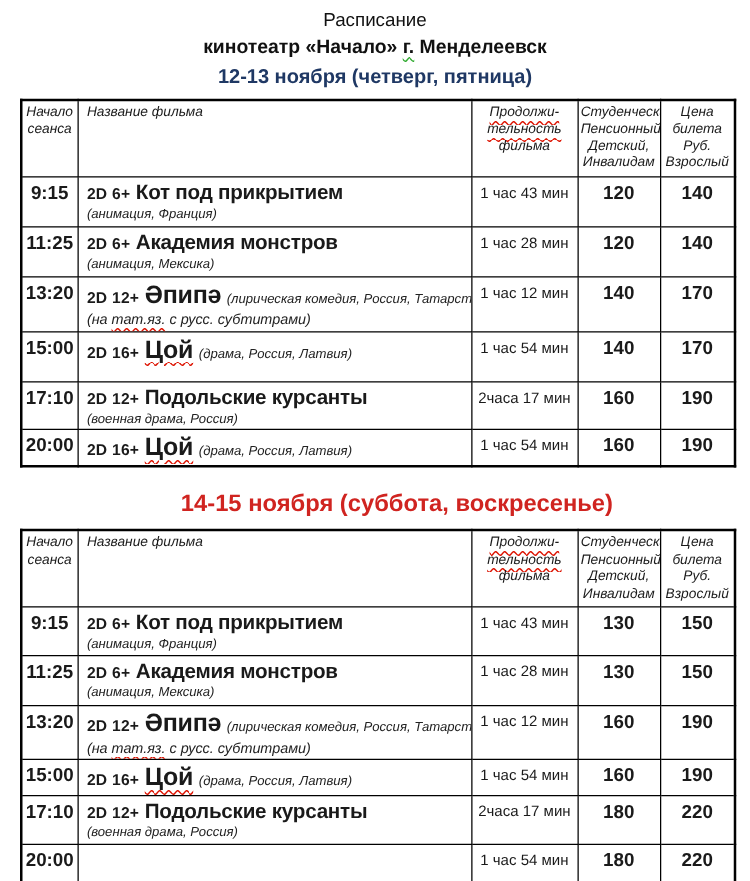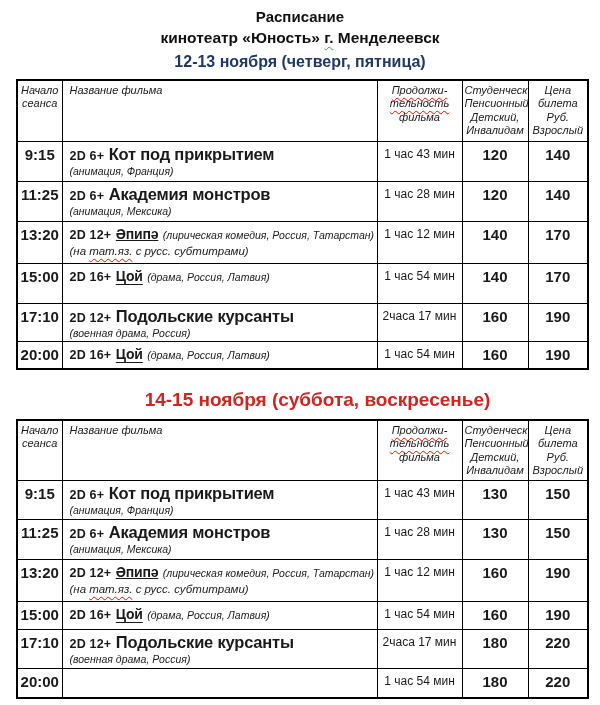--- a/index.html
+++ b/index.html
@@ -4,21 +4,21 @@
 <style>
   * { margin: 0; padding: 0; box-sizing: border-box; }
   html, body { background: #ffffff; }
   body {
     width: 600px; height: 705px; overflow: hidden;
     font-family: "Liberation Sans", sans-serif;
     color: #1a1a1a;
   }
   
   .doc-header { text-align: center; padding-top: 6px; line-height: 1.4; }
-  .t-main   { font-size: 15px; font-weight: 700; color: #111; }
+  .t-main   { font-size: 15px; font-weight: 400; color: #111; }
   .t-cinema { font-size: 15.5px; font-weight: 700; color: #111; }
   .t-blue1  { font-size: 16px;  font-weight: 700; color: #1f3864; margin-top: 2px; }
   .t-blue2  { font-size: 17.5px; font-weight: 700; color: #1f3864; margin-top: 2px; }
   .t-red    { font-size: 19px; font-weight: 700; color: #d02420; text-align: center;
               margin-top: 19px; margin-bottom: 8px; padding-left: 35px; }
   
   .sp-err { text-decoration-line: underline; text-decoration-style: wavy;
             text-decoration-color: #dd1100; text-decoration-thickness: 1px;
             text-underline-offset: 3px; }
   .gr-err { text-decoration-line: underline; text-decoration-style: wavy;
@@ -38,35 +38,35 @@
   tr.hdr { height: 50px; }
   tr.hdr td { font-style: italic; font-size: 11px; line-height: 1.22;
               text-align: center; padding: 3px 2px; font-weight: 400; }
   tr.hdr td.h-film { text-align: left; padding-left: 7px; }
   
   td.c-time { text-align: center; font-weight: 700; font-size: 15px; padding-top: 4px; }
   td.c-film { padding: 2px 6px 1px 7px; }
   .line1   { line-height: 1.25; white-space: nowrap; }
   .rating  { font-weight: 700; font-size: 12.5px; letter-spacing: 0.2px; }
   .ftitle  { font-weight: 700; font-size: 16.5px; letter-spacing: -0.2px; }
-  .ftitle.xl { font-size: 14px; text-decoration: underline; }
+  .ftitle.xl { font-size: 20px; }
   .genre   { font-style: italic; font-size: 10.5px; line-height: 1.3; color: #222; }
   .note    { font-style: italic; font-size: 11.5px; line-height: 1.3; color: #222; }
   td.c-dur { text-align: center; font-size: 12px; padding-top: 5px; margin-left: 30px; }
   td.c-price { text-align: center; font-weight: 700; font-size: 15px; padding-top: 4px; }
   
   tr.h40 { height: 40px; } tr.h42 { height: 42px; } tr.h38 { height: 38px; padding-left: 47px; } tr.h30 { height: 30px; } tr.h28 { height: 28px; }
   tr.h27 { height: 27px; }
 </style>
 </head>
 <body>
 
 <div class="doc-header">
   <div class="t-main">Расписание</div>
-  <div class="t-cinema"><span>кинотеатр «Юность» </span><span class="gr-err">г.</span><span> Менделеевск</span></div>
+  <div class="t-cinema"><span>кинотеатр «Начало» </span><span class="gr-err">г.</span><span> Менделеевск</span></div>
   <div class="t-blue1">12-13 ноября (четверг, пятница)</div>
 </div>
 
 <table class="sched">
   <colgroup>
       <col class="w-time">
       <col class="w-film">
       <col class="w-dur">
       <col class="w-disc">
       <col class="w-price">

